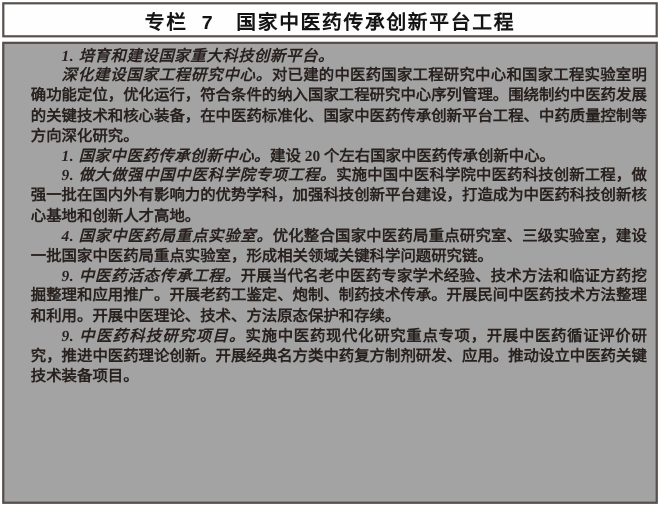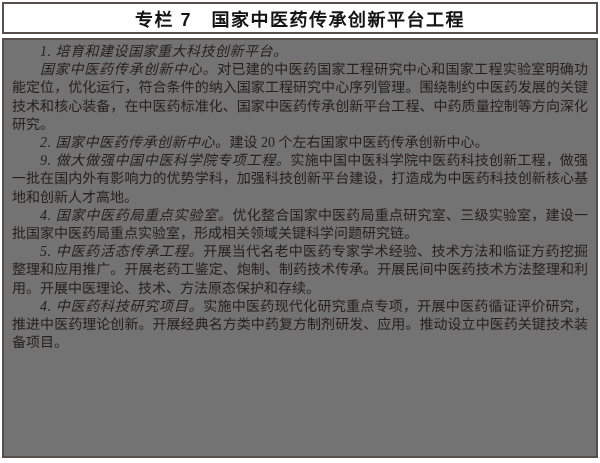--- a/index.html
+++ b/index.html
@@ -24,34 +24,35 @@
   .title-box {
     box-sizing: border-box;
     flex: 0 0 auto;
     height: 32px;
     border: 2px solid var(--border);
     display: flex; align-items: center; justify-content: center;
     margin-bottom: 4px;
     background: #fefefe;
   }
   .title {
-    font-family: Liberation Sans, sans-serif;
+    font-family: Liberation Mono, monospace;
     font-weight: 700;
     font-size: 18px;
     letter-spacing: 1.5px;
     color: var(--title-text);
     white-space: nowrap;
   }
   .body-box {
     box-sizing: border-box;
     flex: 1 1 auto;
     border: 2px solid var(--border);
-    padding: 3px 8px 2px 8px;
+    padding: 3px 8px 2px 24px;
     overflow: hidden;
-    background: #737373;
+    background: #a3a3a3;
+    font-weight: bold;
   }
   .para {
     margin: 0;
     text-indent: 2em;
     font-size: 14px;
     line-height: 18.2px;
     text-align: justify;
     color: var(--text);
   }
   .lead {
@@ -69,28 +70,28 @@
   <div class="title-box">
     <span class="title">专栏 7　国家中医药传承创新平台工程</span>
   </div>
 
   <div class="body-box">
 
     <p class="para"><span class="lead">1. 培育和建设国家重大科技创新平台。</span><span class="para-text"></span></p>
 
 
 
-    <p class="para"><span class="lead">国家中医药传承创新中心。</span><span class="para-text">对已建的中医药国家工程研究中心和国家工程实验室明确功能定位，优化运行，符合条件的纳入国家工程研究中心序列管理。围绕制约中医药发展的关键技术和核心装备，在中医药标准化、国家中医药传承创新平台工程、中药质量控制等方向深化研究。</span></p>
+    <p class="para"><span class="lead">深化建设国家工程研究中心。</span><span class="para-text">对已建的中医药国家工程研究中心和国家工程实验室明确功能定位，优化运行，符合条件的纳入国家工程研究中心序列管理。围绕制约中医药发展的关键技术和核心装备，在中医药标准化、国家中医药传承创新平台工程、中药质量控制等方向深化研究。</span></p>
 
 
-    <p class="para"><span class="lead">2. 国家中医药传承创新中心。</span><span class="para-text">建设 20 个左右国家中医药传承创新中心。</span></p>
+    <p class="para"><span class="lead">1. 国家中医药传承创新中心。</span><span class="para-text">建设 20 个左右国家中医药传承创新中心。</span></p>
 
     <p class="para"><span class="lead">9. 做大做强中国中医科学院专项工程。</span><span class="para-text">实施中国中医科学院中医药科技创新工程，做强一批在国内外有影响力的优势学科，加强科技创新平台建设，打造成为中医药科技创新核心基地和创新人才高地。</span></p>
 
     <p class="para"><span class="lead">4. 国家中医药局重点实验室。</span><span class="para-text">优化整合国家中医药局重点研究室、三级实验室，建设一批国家中医药局重点实验室，形成相关领域关键科学问题研究链。</span></p>
 
-    <p class="para"><span class="lead">5. 中医药活态传承工程。</span><span class="para-text">开展当代名老中医药专家学术经验、技术方法和临证方药挖掘整理和应用推广。开展老药工鉴定、炮制、制药技术传承。开展民间中医药技术方法整理和利用。开展中医理论、技术、方法原态保护和存续。</span></p>
+    <p class="para"><span class="lead">9. 中医药活态传承工程。</span><span class="para-text">开展当代名老中医药专家学术经验、技术方法和临证方药挖掘整理和应用推广。开展老药工鉴定、炮制、制药技术传承。开展民间中医药技术方法整理和利用。开展中医理论、技术、方法原态保护和存续。</span></p>
 
-    <p class="para"><span class="lead">4. 中医药科技研究项目。</span><span class="para-text">实施中医药现代化研究重点专项，开展中医药循证评价研究，推进中医药理论创新。开展经典名方类中药复方制剂研发、应用。推动设立中医药关键技术装备项目。</span></p>
+    <p class="para"><span class="lead">9. 中医药科技研究项目。</span><span class="para-text">实施中医药现代化研究重点专项，开展中医药循证评价研究，推进中医药理论创新。开展经典名方类中药复方制剂研发、应用。推动设立中医药关键技术装备项目。</span></p>
 
   </div>
 
 </div>
 
 </body></html>

